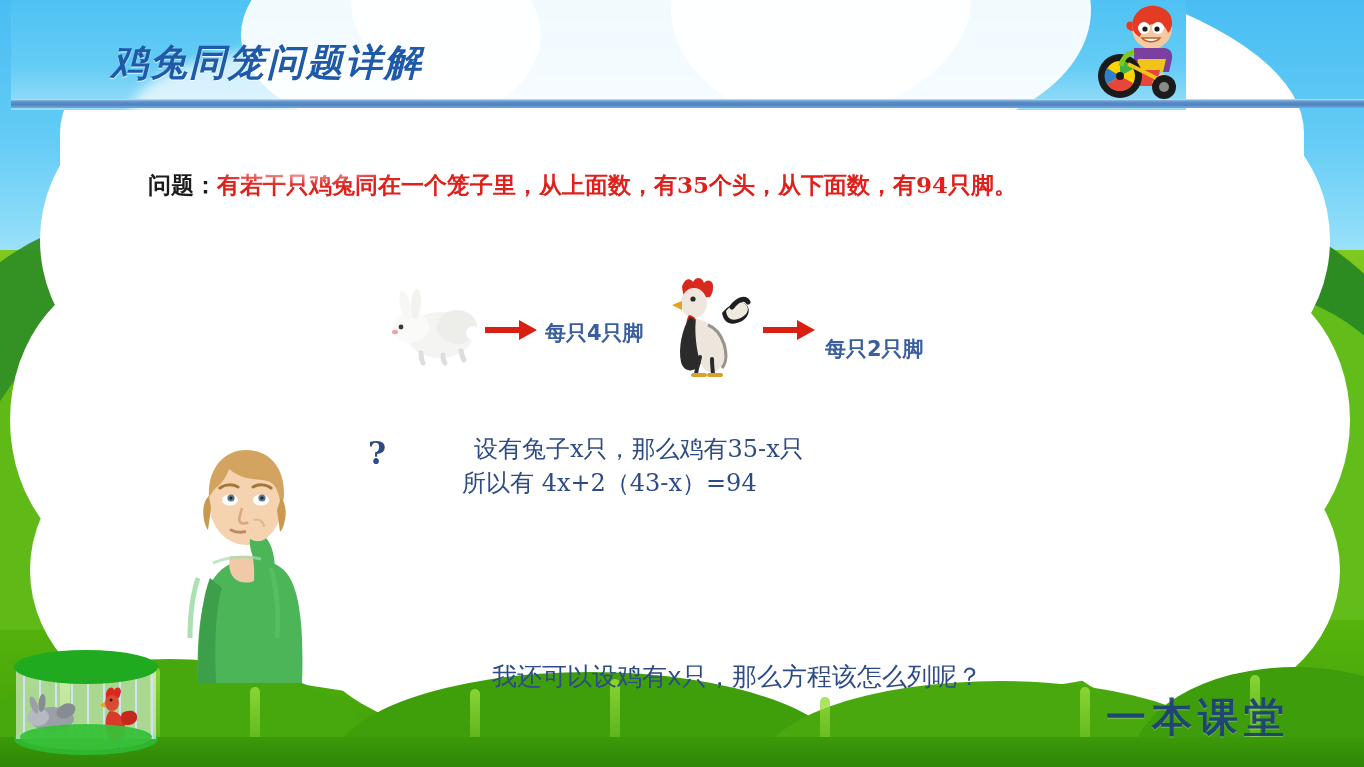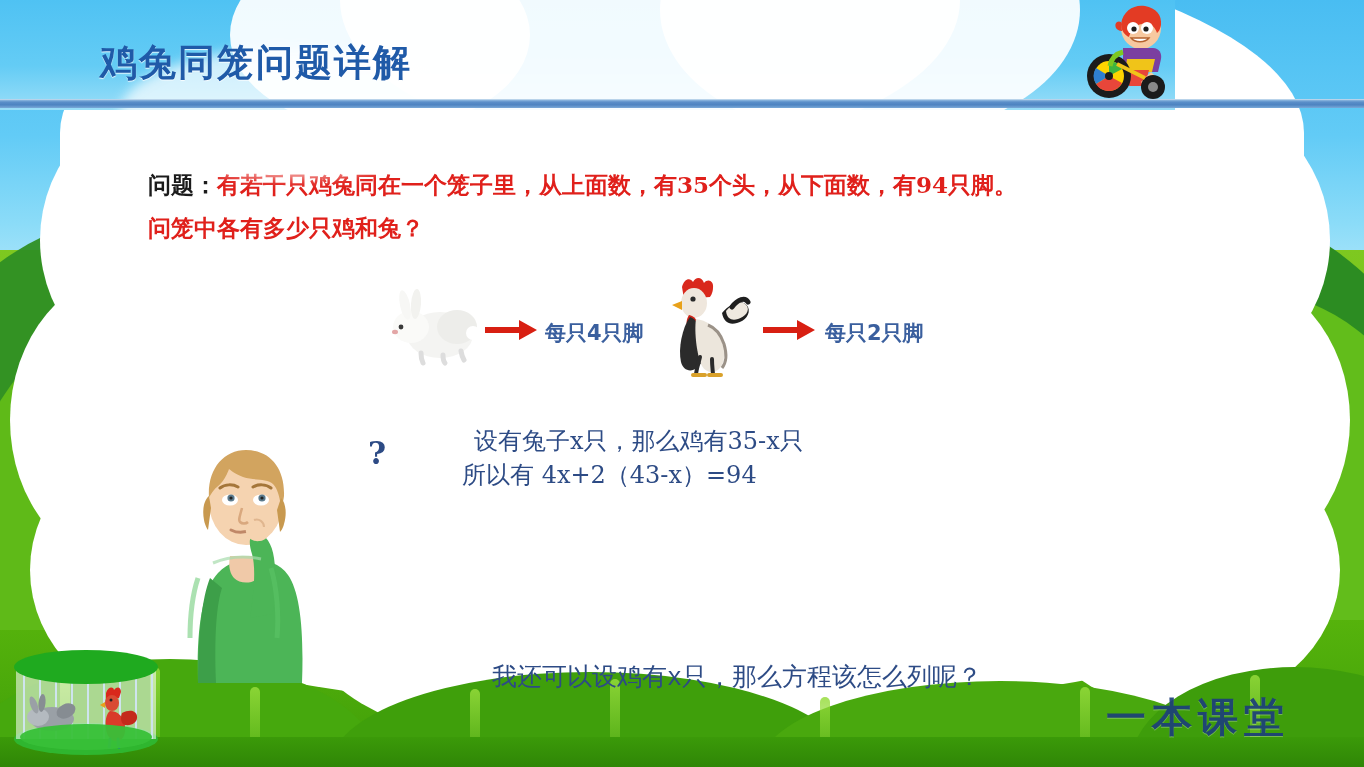--- a/index.html
+++ b/index.html
@@ -65,21 +65,21 @@
   .cl3 { left:30px;  top:430px; width:300px; height:280px; }
   .cl4 { left:1030px;top:90px;  width:300px; height:300px; }
   .cl5 { left:1090px;top:270px; width:260px; height:300px; }
   .cl6 { left:1020px;top:430px; width:320px; height:280px; }
   .cl7 { left:300px; top:490px; width:420px; height:250px; }
   .cl8 { left:640px; top:500px; width:420px; height:240px; }
   .cl9 { left:330px; top:-130px;width:700px; height:420px; }
 
   
   .header {
-    position:absolute; left:0; top:0; width:1175px; height:110px; z-index:40;
+    position:absolute; left:11px; top:0; width:1175px; height:110px; z-index:40;font-style:italic;
   }
   .header-sky {
     position:absolute; inset:0;
     background:linear-gradient(180deg,#4fc2f3 0%,#64ccf5 60%,#9adef8 100%);
   }
   .header-cloud {
     position:absolute; background:rgba(255,255,255,.92); border-radius:50%;
   }
   .hc1 { left:340px; top:-150px; width:620px; height:300px; }
   .hc2 { left:660px; top:-120px; width:420px; height:260px; }
@@ -122,39 +122,39 @@
   }
   .arrow.a1 { left:100px; top:42px; }
   .arrow.a2 { left:378px; top:42px; }
   .feet {
     position:absolute;
     font-family:"DejaVu Sans","Liberation Sans",sans-serif;
     font-size:21px; font-weight:bold; color:#3a5f9e;
     white-space:nowrap;
   }
   .feet.f1 { left:160px; top:44px; }
-  .feet.f2 { left:440px; top:44px; }
+  .feet.f2 { left:440px; top:60px; }
 
   
   .boy { position:absolute; left:168px; top:428px; width:148px; height:255px; z-index:31;}
 
   .qmark {
     position:absolute; left:368px; top:435px;
     font-family:"DejaVu Serif","Liberation Serif",serif;
     font-size:31px; font-weight:bold; color:#2d4b85;
   }
 
   .solution {
     position:absolute; left:462px; top:424px; width:700px;
     font-family:"DejaVu Serif","Liberation Serif",serif;
     font-size:24px; color:#2d4b85; line-height:1.42;
     white-space:nowrap;
   }
   .solution div { margin:0; }
-  .solution .indent { padding-left:12px; }
+  .solution .indent { padding-left:12px;margin-top:8px; }
 
   .followup {
     position:absolute; left:492px; top:660px;
     font-family:Liberation Mono, monospace;
     font-size:25px; color:#2d4b85; white-space:nowrap;
   }
 
   
   .cage { position:absolute; left:6px; top:645px; width:160px; height:112px; z-index:32; }
 
@@ -244,21 +244,20 @@
 
     <div class="divider"></div>
   </div>
 
   <div class="content">
 
     <div class="problem">
       <div>
         <span class="lbl">问题：</span><span>有若干只鸡兔同在一个笼子里，从上面数，有35个头，从下面数，有94只脚。</span>
       </div>
-      <div>问笼中各有多少只鸡和兔？</div>
     </div>
 
     <div class="animal-row">
 
       <svg class="rabbit" viewBox="0 0 95 80">
         <ellipse cx="55" cy="48" rx="33" ry="23" fill="#f4f4f2"></ellipse>
         <ellipse cx="72" cy="40" rx="20" ry="17" fill="#ededea"></ellipse>
         <ellipse cx="26" cy="40" rx="18" ry="16" fill="#fafaf8"></ellipse>
         <ellipse cx="20" cy="18" rx="5" ry="15" fill="#f7f7f5" transform="rotate(-12 20 18)"></ellipse>
         <ellipse cx="31" cy="17" rx="5" ry="15" fill="#f2f2ef" transform="rotate(4 31 17)"></ellipse>

